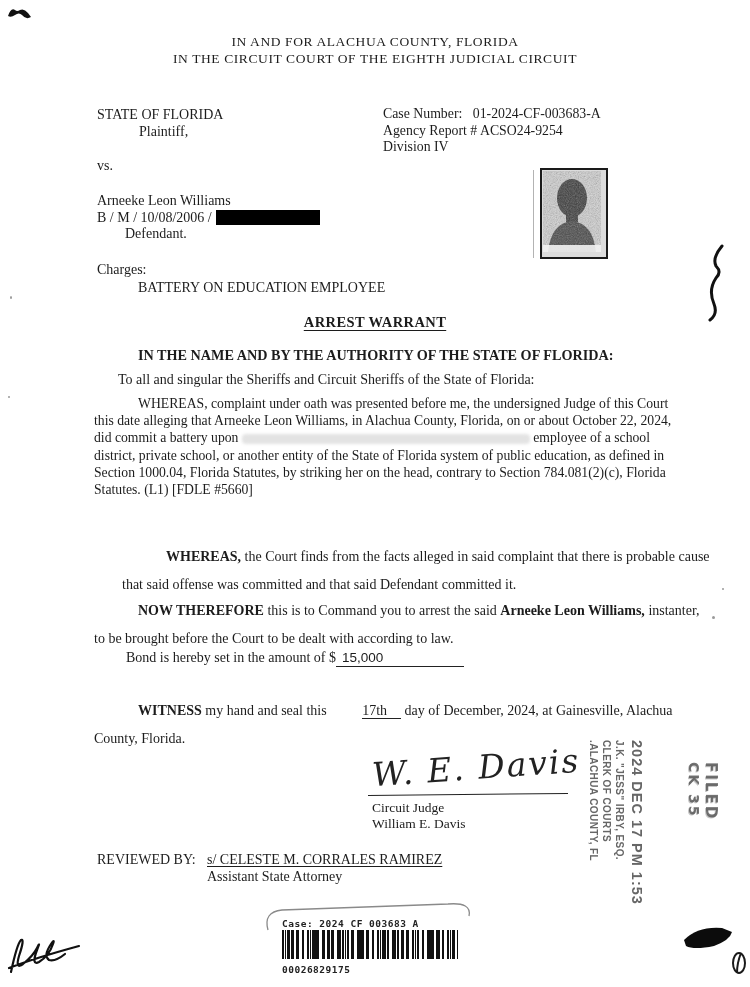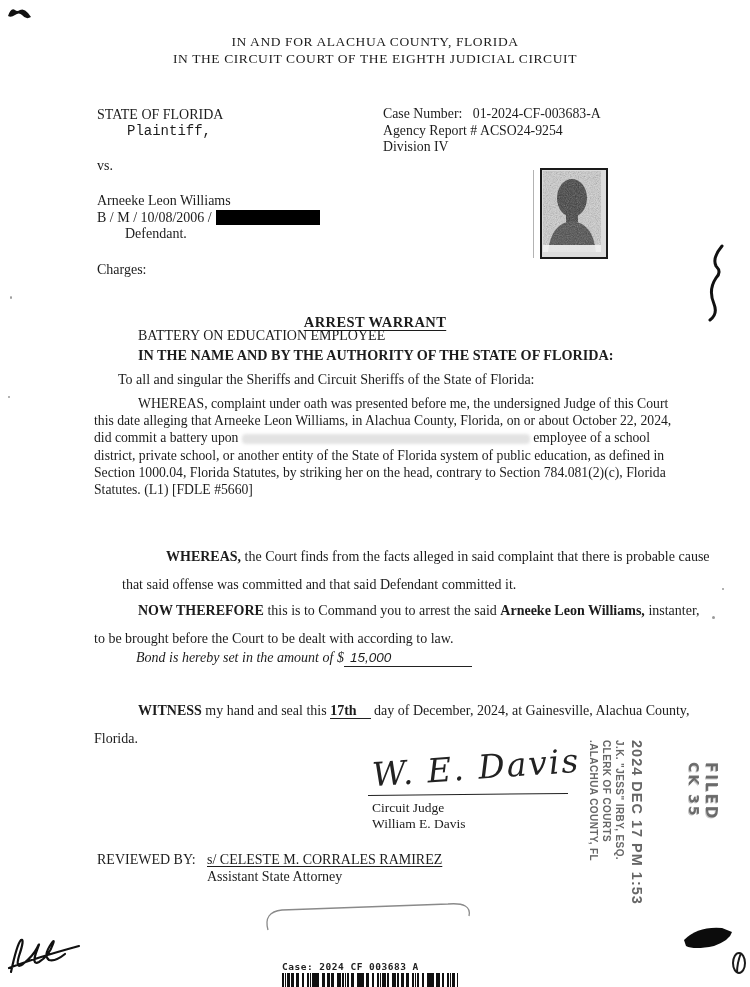--- a/index.html
+++ b/index.html
@@ -7,53 +7,53 @@
     position:relative;width:750px;height:987px;background:#ffffff;
     font-family:"Liberation Serif", serif;color:#1c1c1c;overflow:hidden;
     margin:0 auto;
   }
   .abs{position:absolute;}
   
   .doc-header{left:0;right:0;top:33px;text-align:center;font-size:13.5px;
     letter-spacing:.6px;line-height:17px;font-weight:400;}
   
   .plaintiff-block{left:97px;top:106px;font-size:14px;line-height:17px;}
-  .plaintiff-role{margin-left:30px;font-family:Liberation Mono, monospace;}
+  .plaintiff-role{margin-left:42px;}
   .case-block{left:383px;top:106px;font-size:13.8px;line-height:16.5px;}
   .vs{left:97px;top:158px;font-size:14px;}
   .def-block{left:97px;top:193px;font-size:14px;line-height:16.5px;}
   .redact-box{display:inline-block;width:104px;height:15px;background:#000;
     vertical-align:-3px;margin-left:4px;}
   .def-role{margin-left:28px;}
   
   .photo-frame{left:540px;top:168px;width:62px;height:85px;border:2px solid #1a1a1a;
     background:#dcdcdc;padding:1px;}
   .photo-frame svg{display:block;}
   .photo-edge-line{left:533px;top:170px;width:1px;height:88px;background:#b3b3b3;}
   
   .charges-block{left:97px;top:261px;font-size:14px;line-height:18px;}
-  .charge-item{margin-left:41px;margin-top:48px;}
+  .charge-item{margin-left:41px;}
   
   .warrant-title{left:0;right:0;top:314px;text-align:center;font-size:14.5px;
     font-weight:700;letter-spacing:.4px;}
   .warrant-title span{text-decoration:underline;text-underline-offset:3px;}
   
   .authority{left:138px;top:347px;font-size:14.2px;font-weight:700;}
   .to-all{left:118px;top:372px;font-size:14px;}
   .p1{left:94px;top:395px;width:580px;font-size:13.7px;line-height:17.2px;
     text-indent:44px;}
   .smudge{display:inline-block;width:288px;height:10px;background:#e3e3e3;
     border-radius:4px;filter:blur(1.5px);vertical-align:middle;}
   .p2{left:94px;top:543px;width:612px;font-size:14px;line-height:28px;text-indent:44px;margin-left:28px;}
   .p3{left:94px;top:597px;width:618px;font-size:14px;line-height:28px;text-indent:44px;}
-  .bond-line{left:136px;top:650px;font-size:14px;font-style:italic;}
+  .bond-line{left:126px;top:650px;font-size:14px;}
   .bond-amount{display:inline-block;min-width:118px;border-bottom:1.5px solid #222;
     font-family:"Liberation Sans",sans-serif;font-size:13.5px;padding:0 4px 1px 6px;}
   .witness{left:94px;top:697px;width:616px;font-size:14px;line-height:28px;text-indent:44px;}
-  .witness-day{border-bottom:1.5px solid #222;padding-right:14px;font-weight:700;}
+  .witness-day{border-bottom:1.5px solid #222;padding-right:14px;font-weight:400;margin-left:32px;}
   
   .sig-script{left:372px;top:748px;font-family:"DejaVu Serif",serif;font-style:italic;
     font-size:33px;transform:rotate(-4deg);letter-spacing:2px;color:#222;white-space:nowrap;}
   .sig-line{left:368px;top:794px;width:200px;border-top:1.6px solid #222;
     transform:rotate(-0.6deg);}
   .sig-titles{left:372px;top:800px;font-size:13.5px;line-height:15.5px;}
   
   .reviewed-label{left:97px;top:852px;font-size:14px;}
   .reviewed-block{left:207px;top:852px;font-size:14px;line-height:16.5px;}
   .reviewed-signed{text-decoration:underline;text-underline-offset:2px;}
@@ -67,21 +67,21 @@
   .stamp-filed{left:719px;top:762px;transform-origin:0 0;transform:rotate(90deg);
     font-family:"DejaVu Sans",sans-serif;font-weight:700;color:rgba(85,85,85,.82);
     filter:blur(.3px);text-shadow:1px 1px 0 rgba(90,90,90,.35);}
   .stamp-filed .f1{font-size:15px;letter-spacing:2px;line-height:17px;}
   .stamp-filed .f2{font-size:14px;letter-spacing:2px;line-height:17px;}
   
   .sticker{left:262px;top:898px;width:220px;height:85px;}
   .sticker-curve{position:absolute;left:0;top:0;}
   .sticker-inner{position:absolute;left:20px;top:20px;}
   .bc-case{font-family:"DejaVu Sans Mono",monospace;font-weight:700;font-size:9.5px;
-    letter-spacing:.5px;color:#222;filter:blur(.2px);margin-top:43px;}
+    letter-spacing:.5px;color:#222;filter:blur(.2px);}
   .bc-bars{width:176px;height:29px;margin-top:1px;
     background-image:
       repeating-linear-gradient(90deg,#111 0 2px,rgba(0,0,0,0) 2px 5px),
       repeating-linear-gradient(90deg,#111 0 1px,rgba(0,0,0,0) 1px 7px),
       repeating-linear-gradient(90deg,rgba(0,0,0,0) 0 3px,#111 3px 4px,rgba(0,0,0,0) 4px 11px),
       repeating-linear-gradient(90deg,rgba(0,0,0,0) 0 9px,#111 9px 12px,rgba(0,0,0,0) 12px 23px);}
   .bc-number{font-family:"DejaVu Sans Mono",monospace;font-weight:700;font-size:9.5px;
     color:#222;margin-top:-9px;display:inline-block;background:rgba(255,255,255,.55);
     filter:blur(.2px);letter-spacing:.5px;}
   .bc-docket{font-family:Liberation Sans, sans-serif;font-weight:700;font-size:9.5px;

